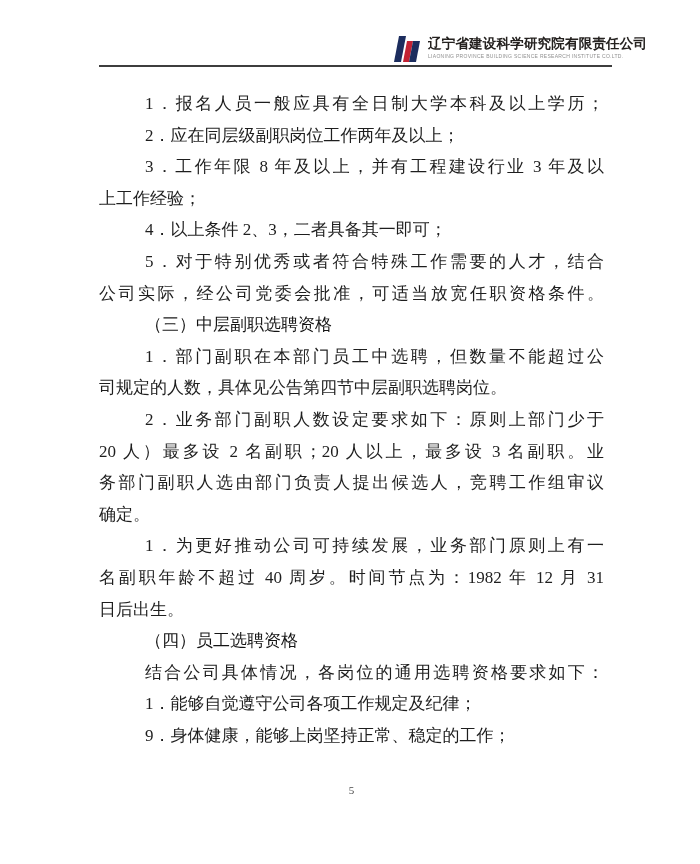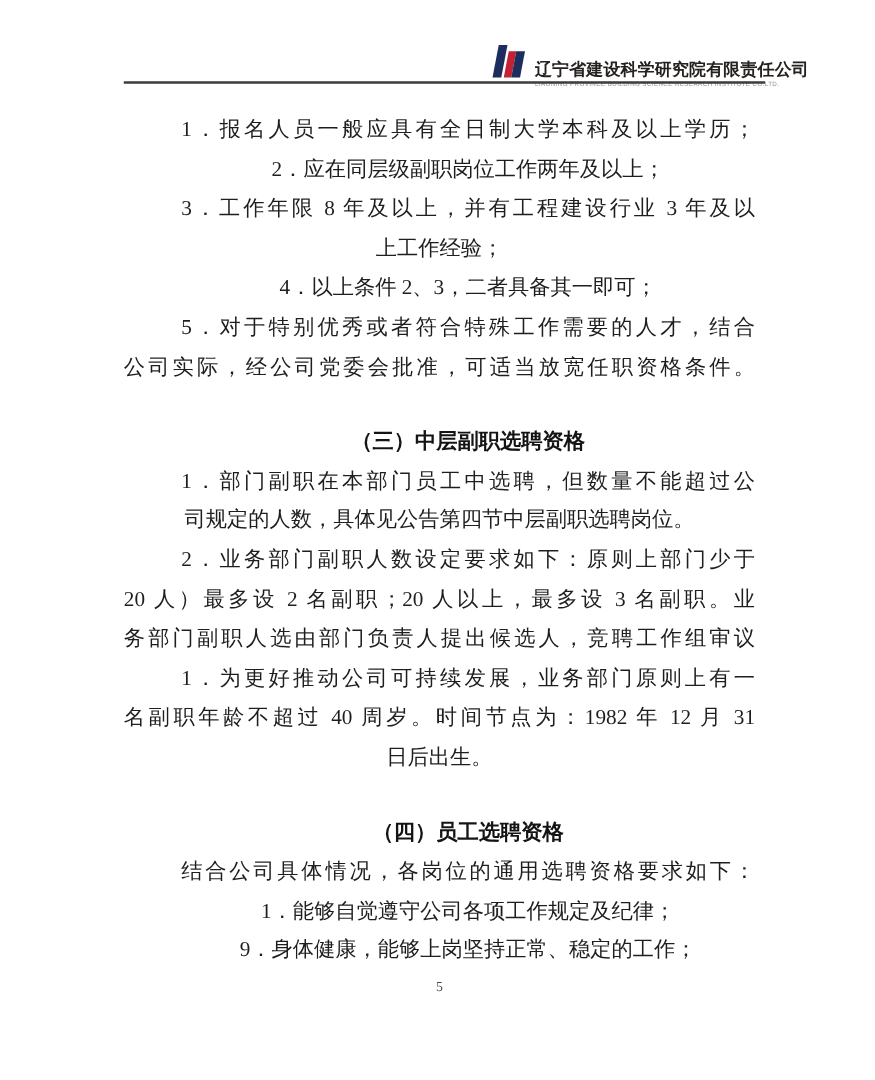--- a/index.html
+++ b/index.html
@@ -24,21 +24,20 @@
   .logo-box svg { width: 30px; height: 28px; display: block; }
   .brand-text { display: flex; flex-direction: column; }
   .brand-zh {
     font-family: "Liberation Sans", "DejaVu Sans", sans-serif;
     font-weight: 700;
     font-size: 13.5px;
     line-height: 17px;
     color: #24211f;
     letter-spacing: 0.2px;
     white-space: nowrap;
-    margin-top: 12px;
   }
   .brand-en {
     font-family: "Liberation Sans", "DejaVu Sans", sans-serif;
     font-size: 5px;
     line-height: 6px;
     color: #8f8f8f;
     letter-spacing: 0.3px;
     white-space: nowrap;
     margin-top: 1px;
   }
@@ -51,35 +50,34 @@
   
   .doc-body {
     position: absolute; left: 99px; top: 88px;
     width: 505px;
   }
   .line {
     height: 31.6px;
     line-height: 31.6px;
     font-size: 17px;
     color: #1e1e1e;
-    text-align: center;
+    text-align: left;
     white-space: normal;
     overflow: visible;
   }
   .line.indent { text-indent: 46px; }
   .line.fill {
     text-align: justify;
     text-align-last: justify;
     text-justify: inter-character;
   }
   .line.heading {
-    font-weight: 700;
+    font-weight: 400;
     font-family: "Liberation Sans", "DejaVu Sans", sans-serif;
     color: #141414;
-    margin-top: 28px;
   }
 
   
   .pagenum {
     position: absolute; left: 99px; top: 784px;
     width: 505px;
     text-align: center;
     font-size: 11px;
     color: #4a4a4a;
   }
@@ -112,20 +110,21 @@
       <div class="line">上工作经验；</div>
       <div class="line indent">4．以上条件 2、3，二者具备其一即可；</div>
       <div class="line indent fill">5．对于特别优秀或者符合特殊工作需要的人才，结合</div>
       <div class="line fill">公司实际，经公司党委会批准，可适当放宽任职资格条件。</div>
       <div class="line heading indent">（三）中层副职选聘资格</div>
       <div class="line indent fill">1．部门副职在本部门员工中选聘，但数量不能超过公</div>
       <div class="line">司规定的人数，具体见公告第四节中层副职选聘岗位。</div>
       <div class="line indent fill">2．业务部门副职人数设定要求如下：原则上部门少于</div>
       <div class="line fill">20 人）最多设 2 名副职；20 人以上，最多设 3 名副职。业</div>
       <div class="line fill">务部门副职人选由部门负责人提出候选人，竞聘工作组审议</div>
+      <div class="line">确定。</div>
       <div class="line indent fill">1．为更好推动公司可持续发展，业务部门原则上有一</div>
       <div class="line fill">名副职年龄不超过 40 周岁。时间节点为：1982 年 12 月 31</div>
       <div class="line">日后出生。</div>
       <div class="line heading indent">（四）员工选聘资格</div>
       <div class="line indent fill">结合公司具体情况，各岗位的通用选聘资格要求如下：</div>
       <div class="line indent">1．能够自觉遵守公司各项工作规定及纪律；</div>
       <div class="line indent">9．身体健康，能够上岗坚持正常、稳定的工作；</div>
     </main>
 
   <div class="pagenum">5</div>

